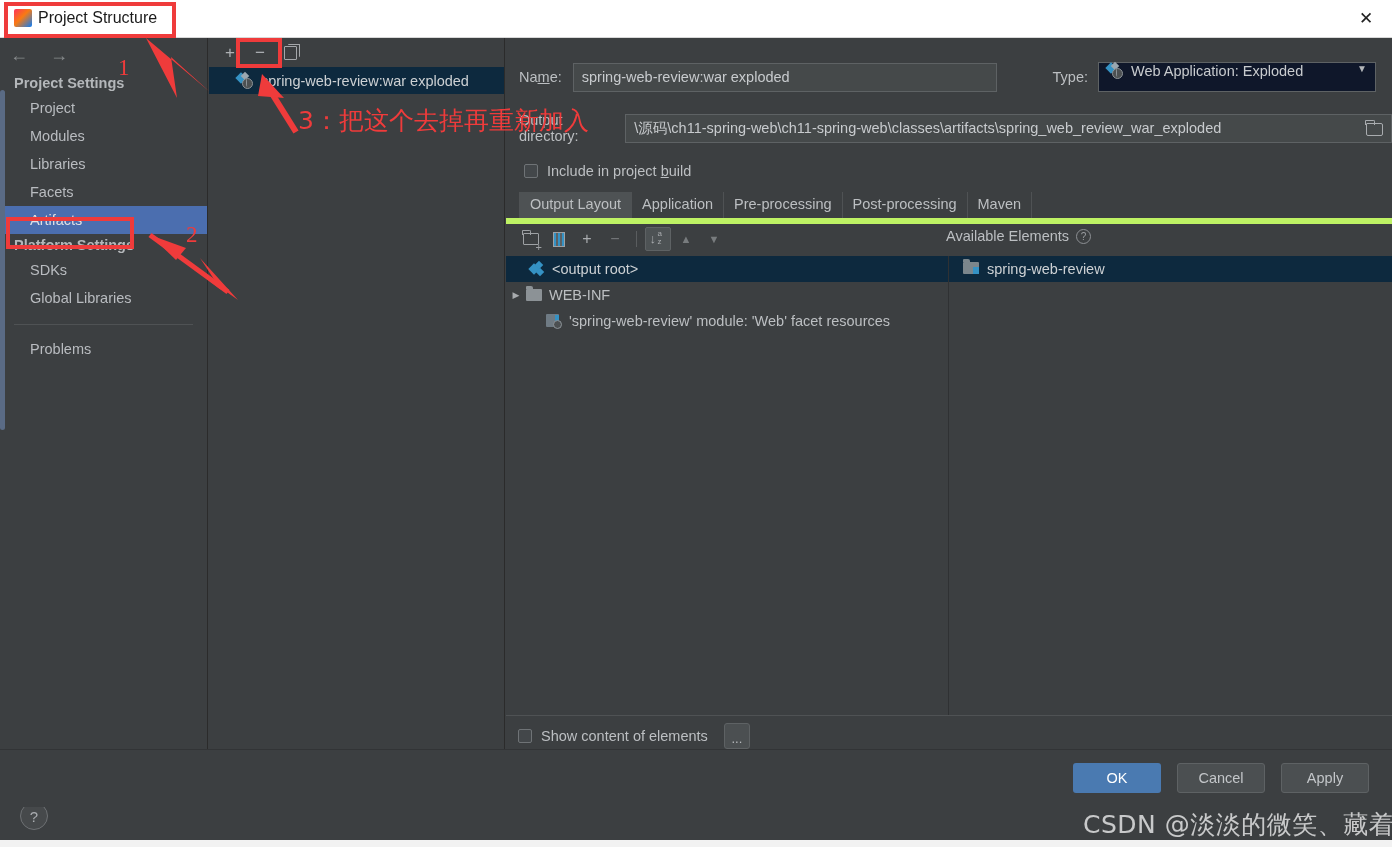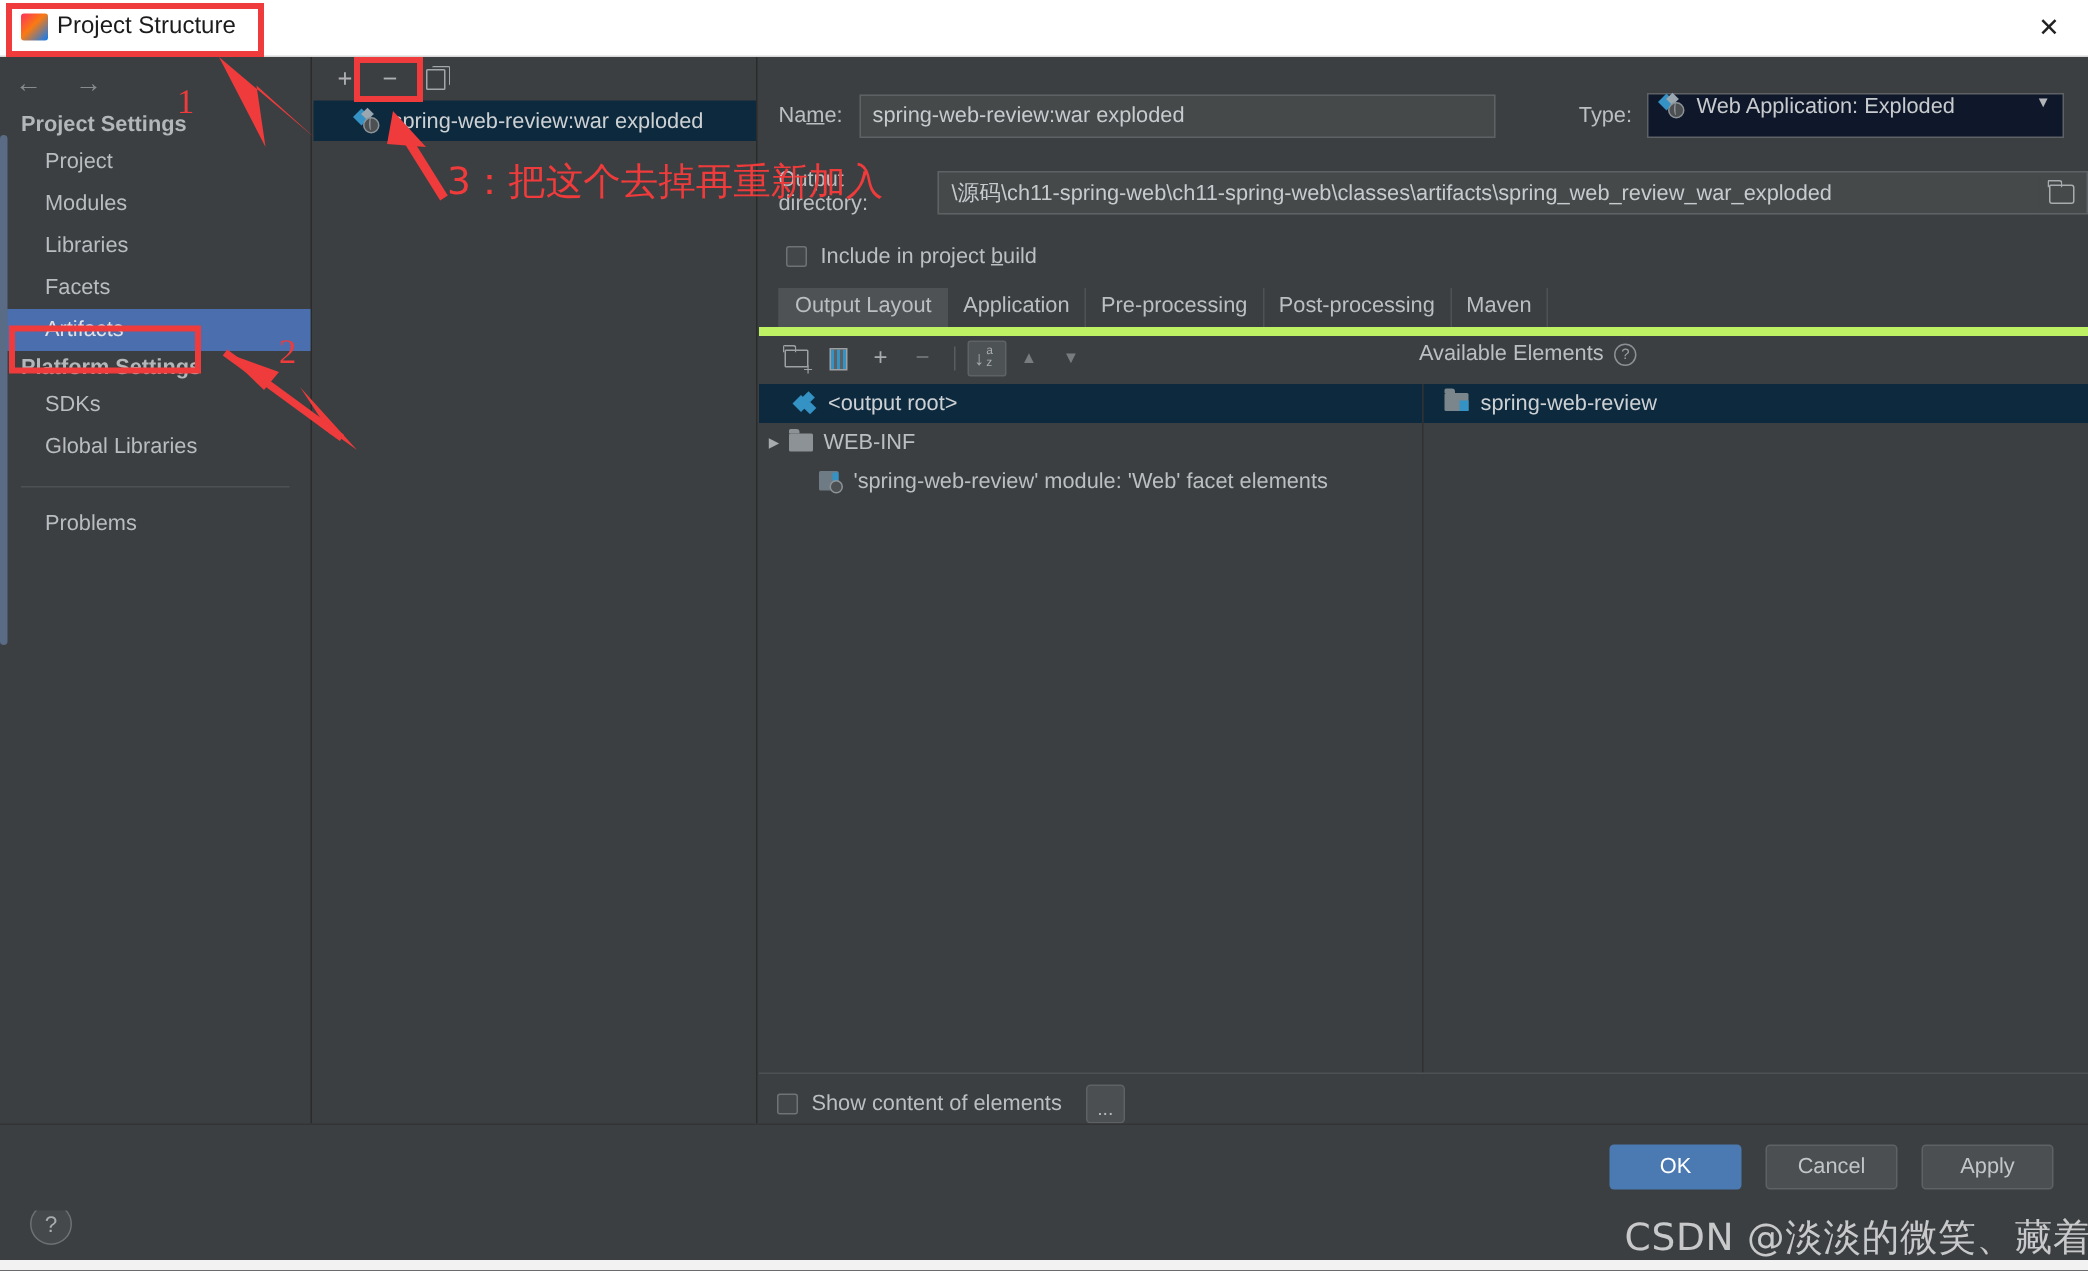--- a/index.html
+++ b/index.html
@@ -482,21 +482,21 @@
           <span class="ic-folder2"></span>
           <span>WEB-INF</span>
         </div>
         <div class="tree-row" style="padding-left:20px;">
           <span class="tw"></span>
           <span class="ic-module-web">
             <span class="mbody"></span>
               <span class="mbar"></span>
               <span class="mglobe"></span>
           </span>
-          <span>'spring-web-review' module: 'Web' facet elements</span>
+          <span>'spring-web-review' module: 'Web' facet resources</span>
         </div>
       </div>
       <div class="tree-right">
         <div class="tree-row sel" style="padding-left:14px;">
           <span class="ic-mod-blue">
             <span class="mb1"></span>
               <span class="mb2"></span>
               <span class="mb3"></span>
           </span>
           <span>spring-web-review</span>

